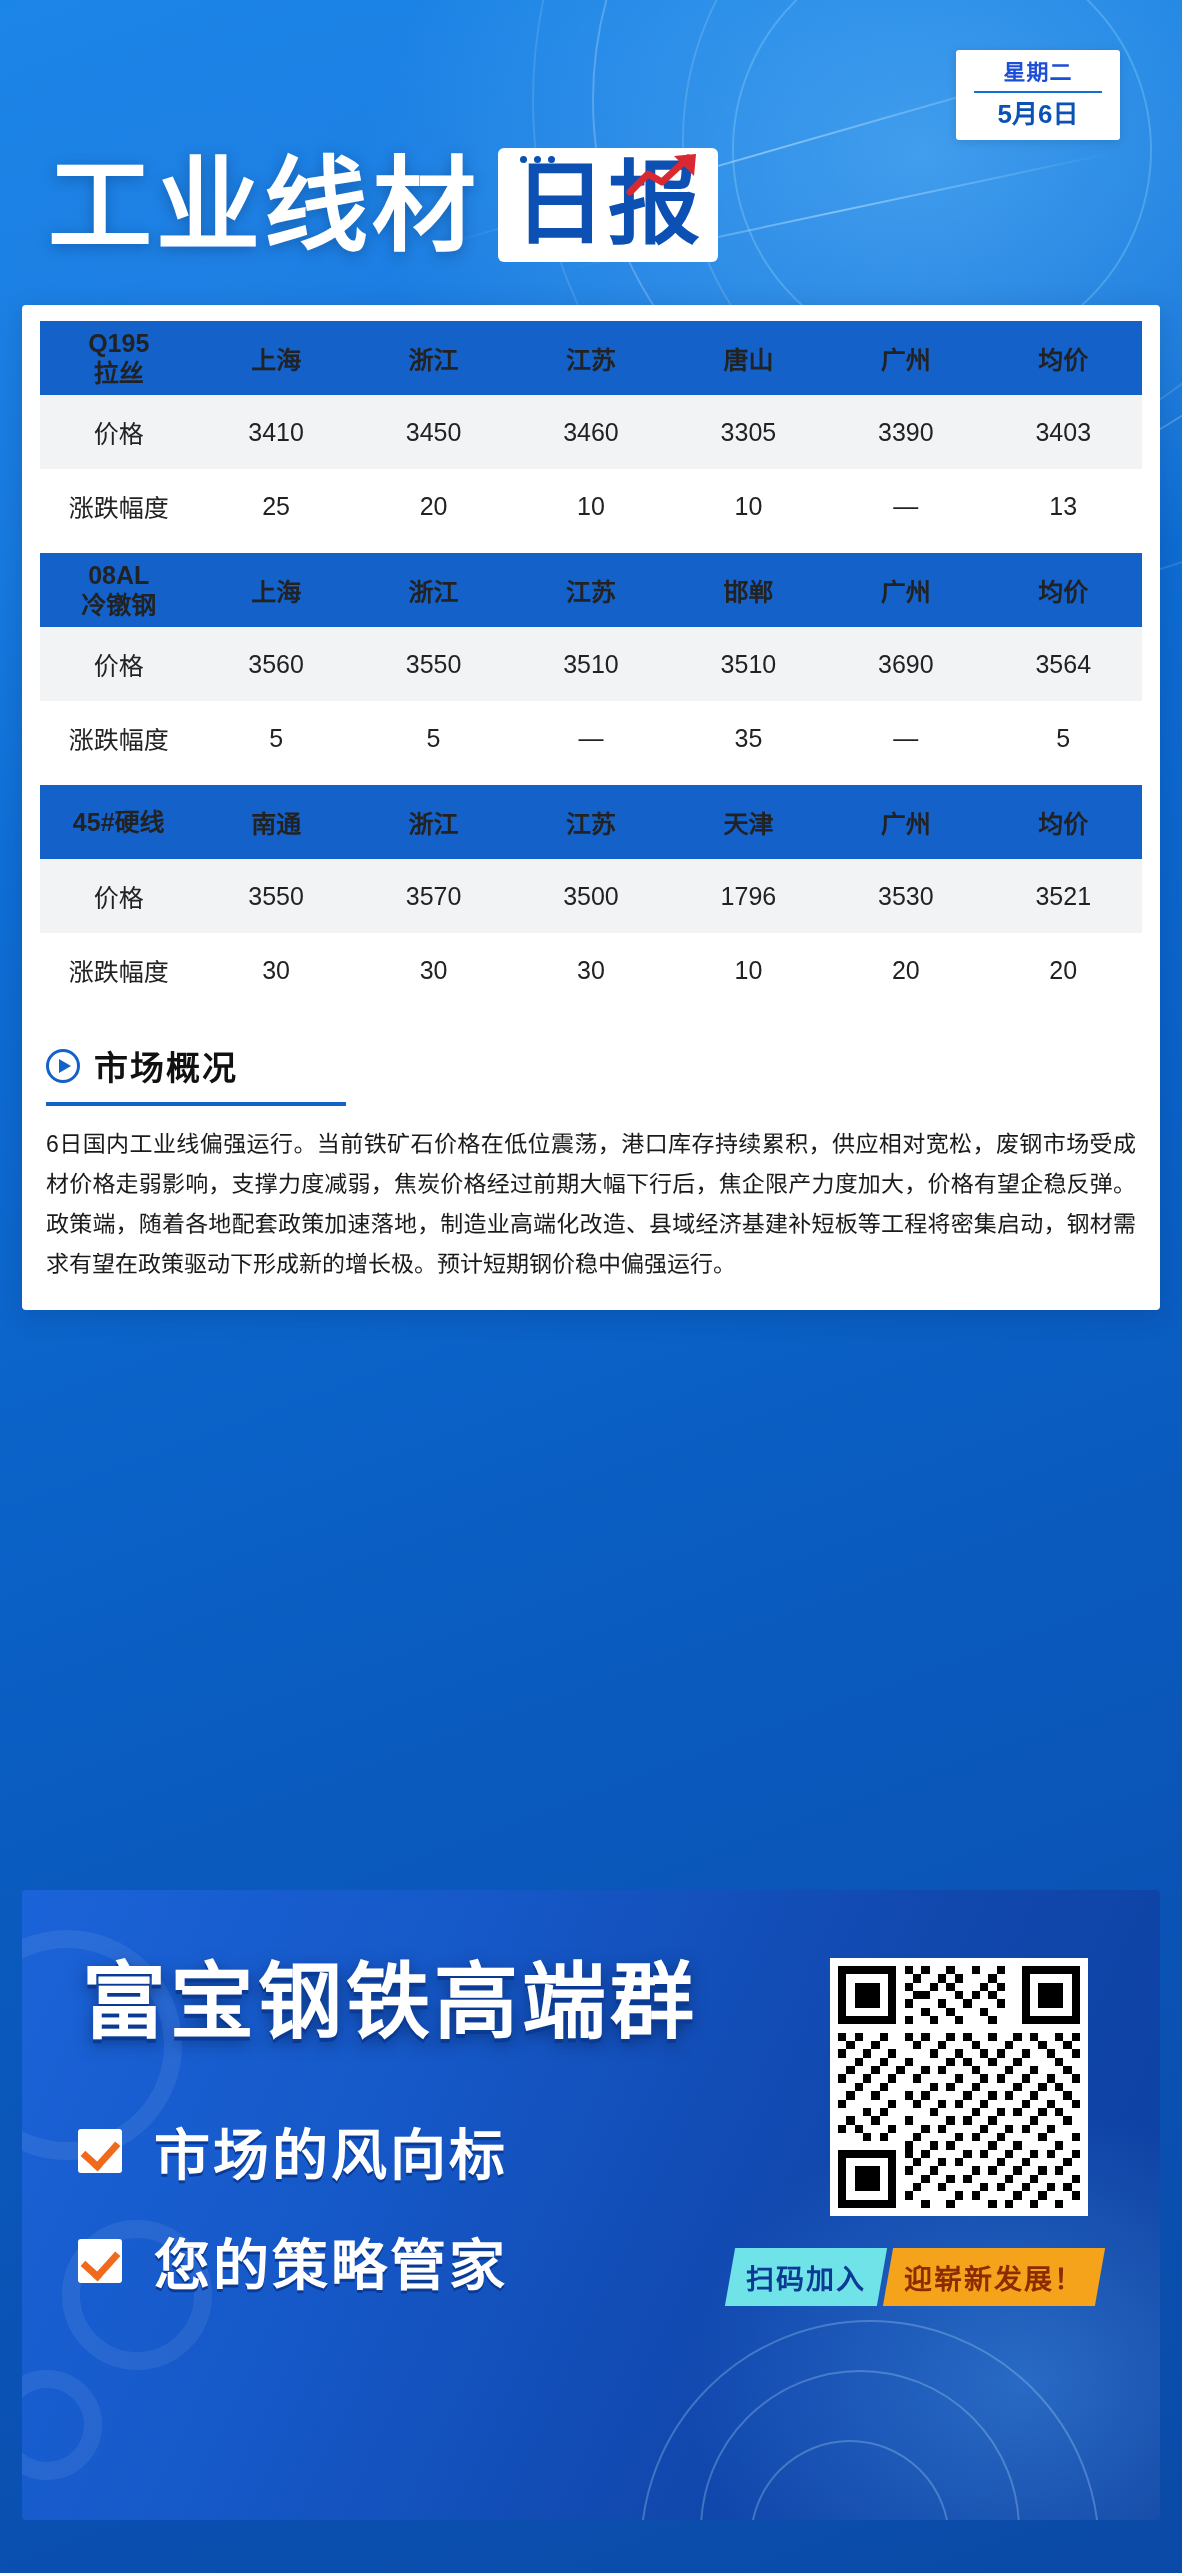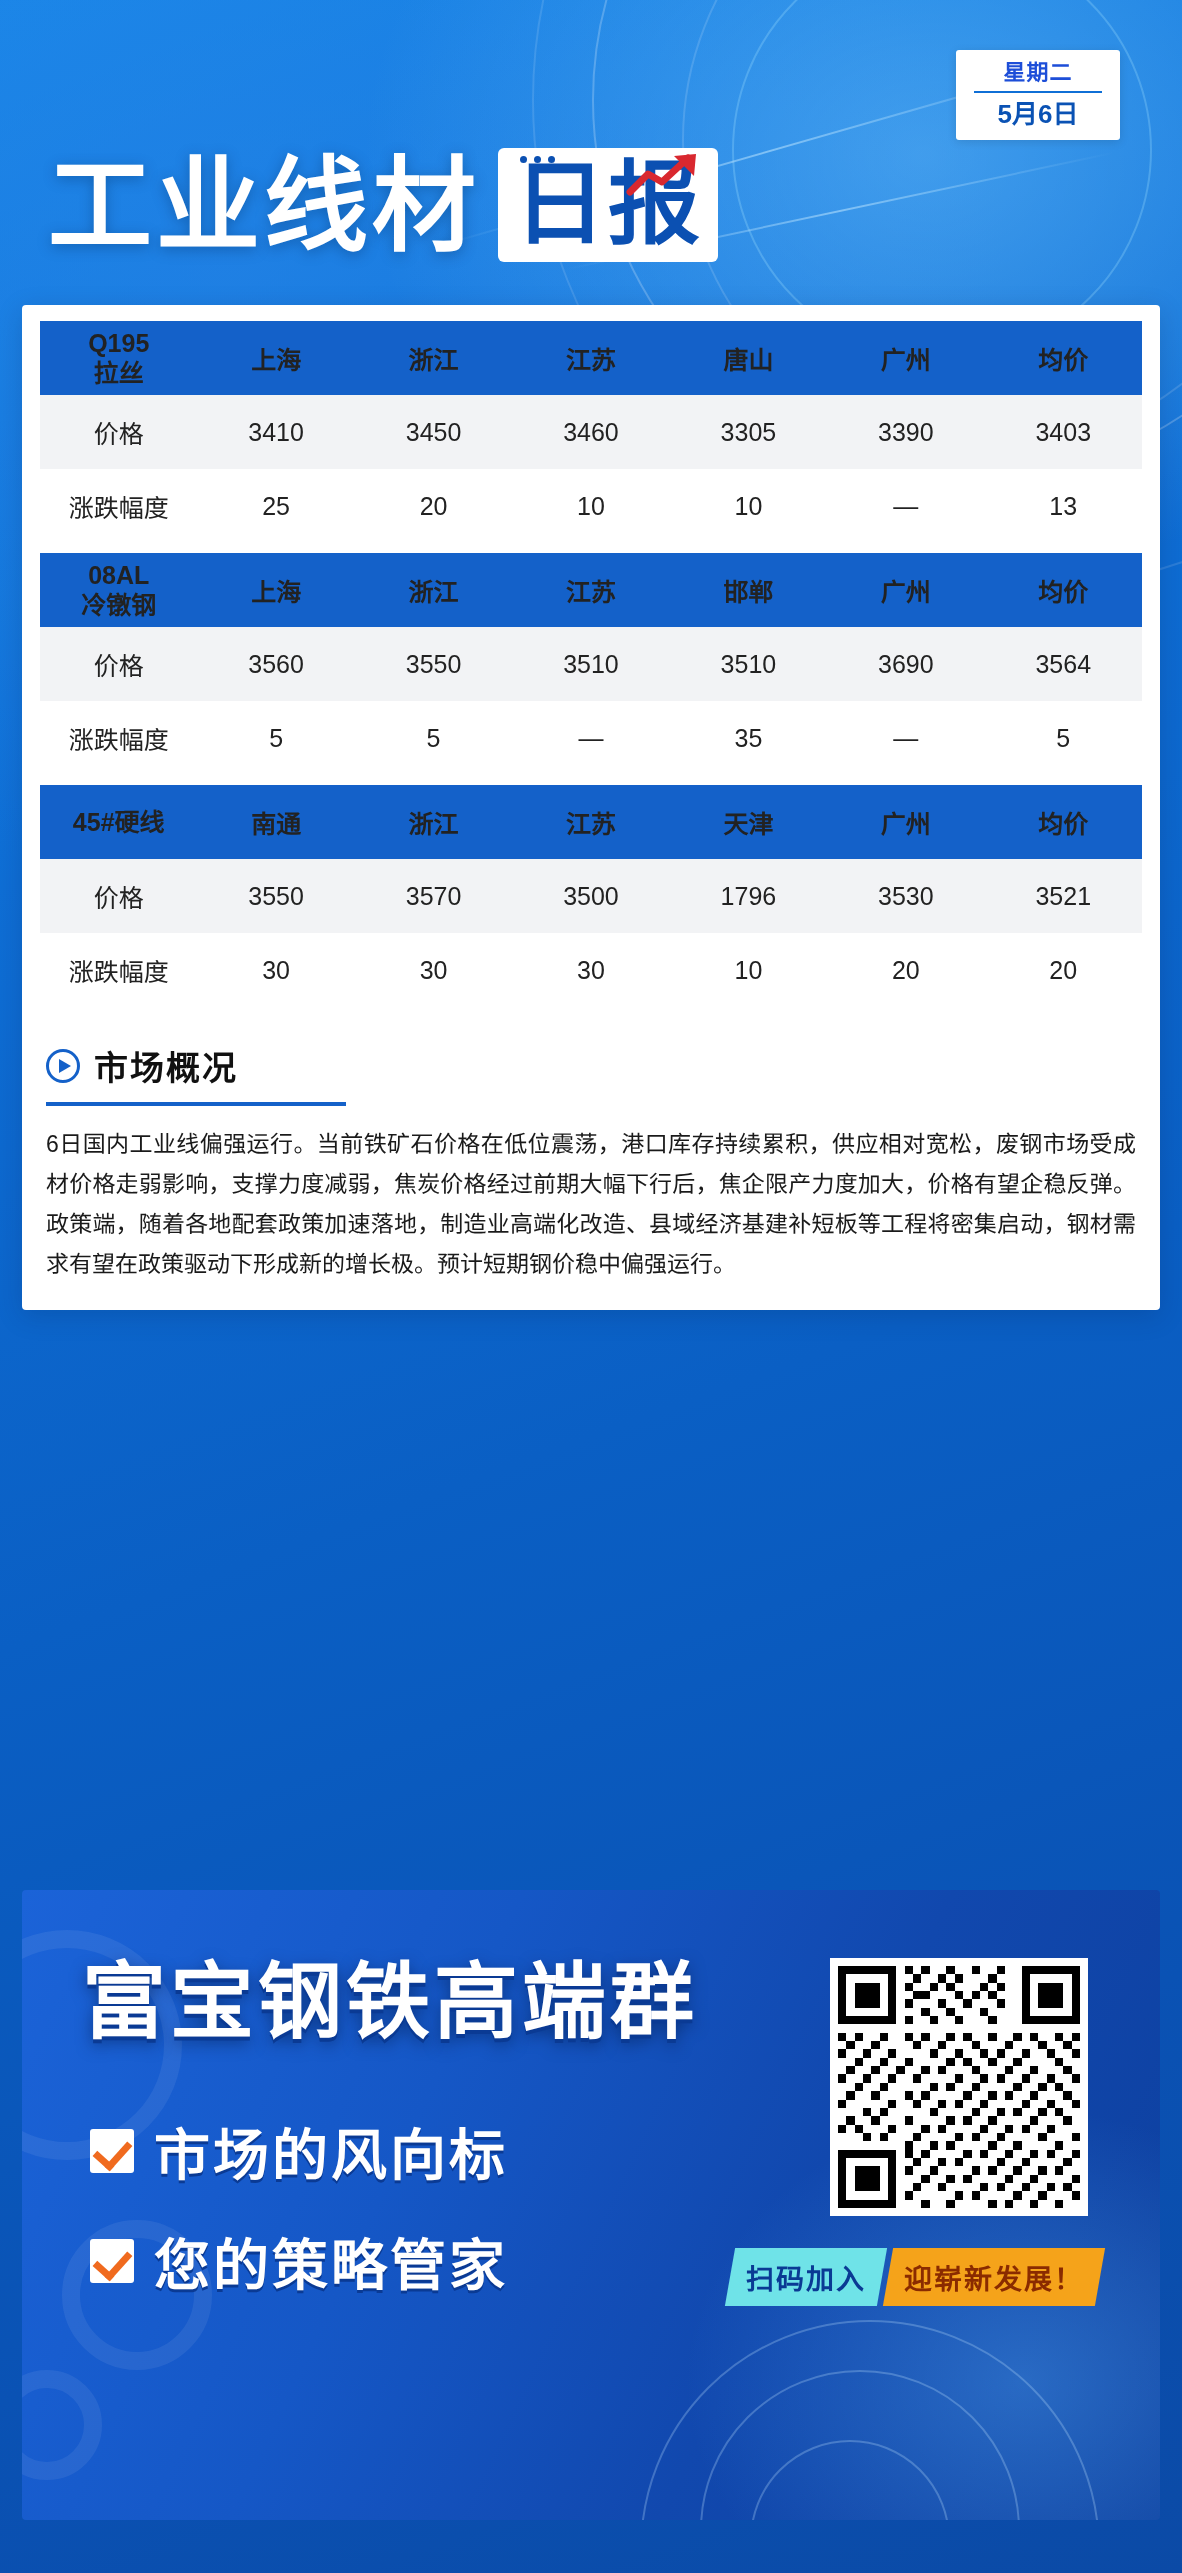--- a/index.html
+++ b/index.html
@@ -218,24 +218,24 @@
     top: 66px;
     font-size: 84px;
     font-weight: bold;
     letter-spacing: 4px;
     line-height: 92px;
     color: #ffffff;
     text-shadow: 0 4px 0 #0a3a94, 0 6px 16px rgba(0,20,60,0.5);
   }
   .bullet {
     position: absolute;
-    left: 68px;
+    left: 56px;
     display: flex;
     align-items: center;
-    gap: 20px;
+    gap: 32px;
   }
   .bullet.b1 { top: 220px; }
   .bullet.b2 { top: 330px; }
   .check-box {
     width: 44px; height: 44px;
     background: #ffffff;
     border-radius: 3px;
     position: relative;
     flex: 0 0 auto;
   }

